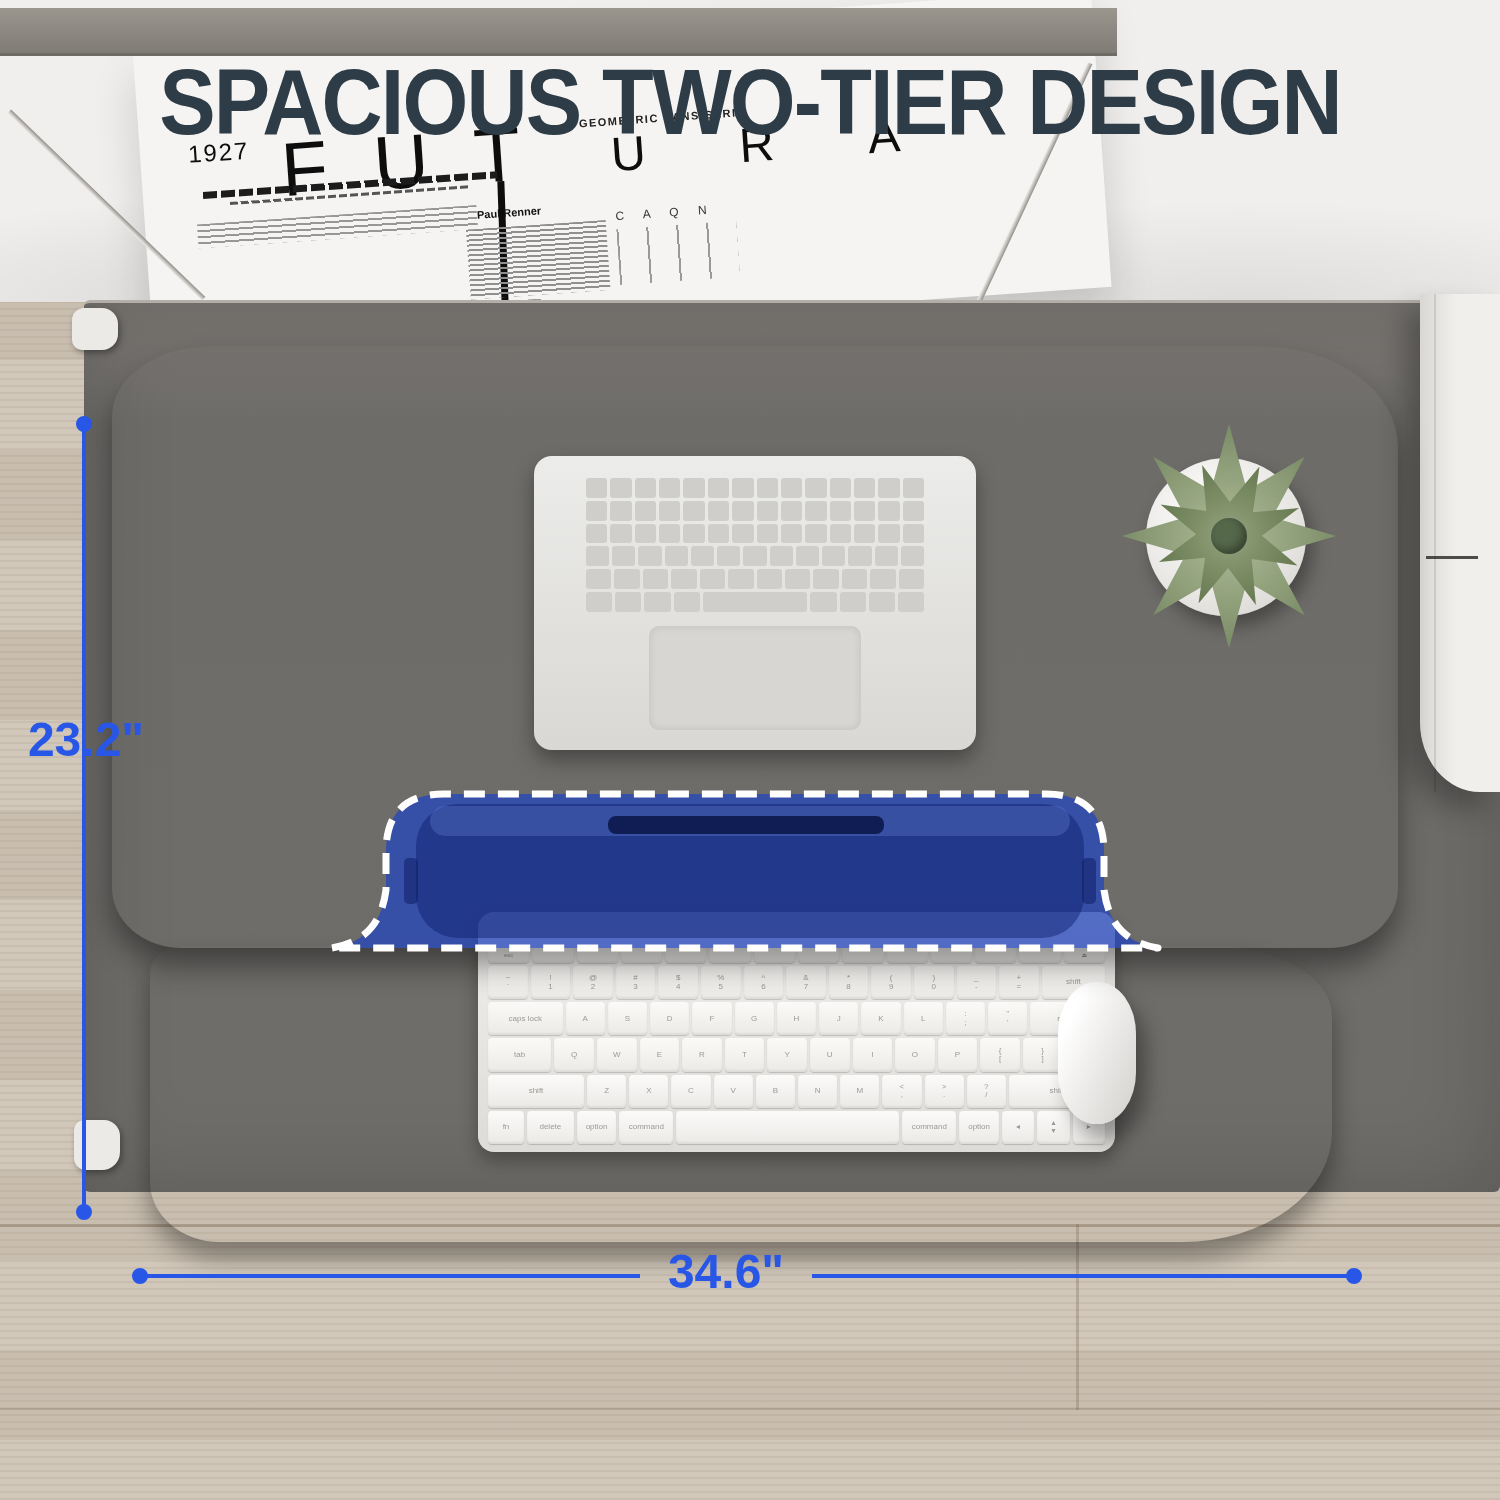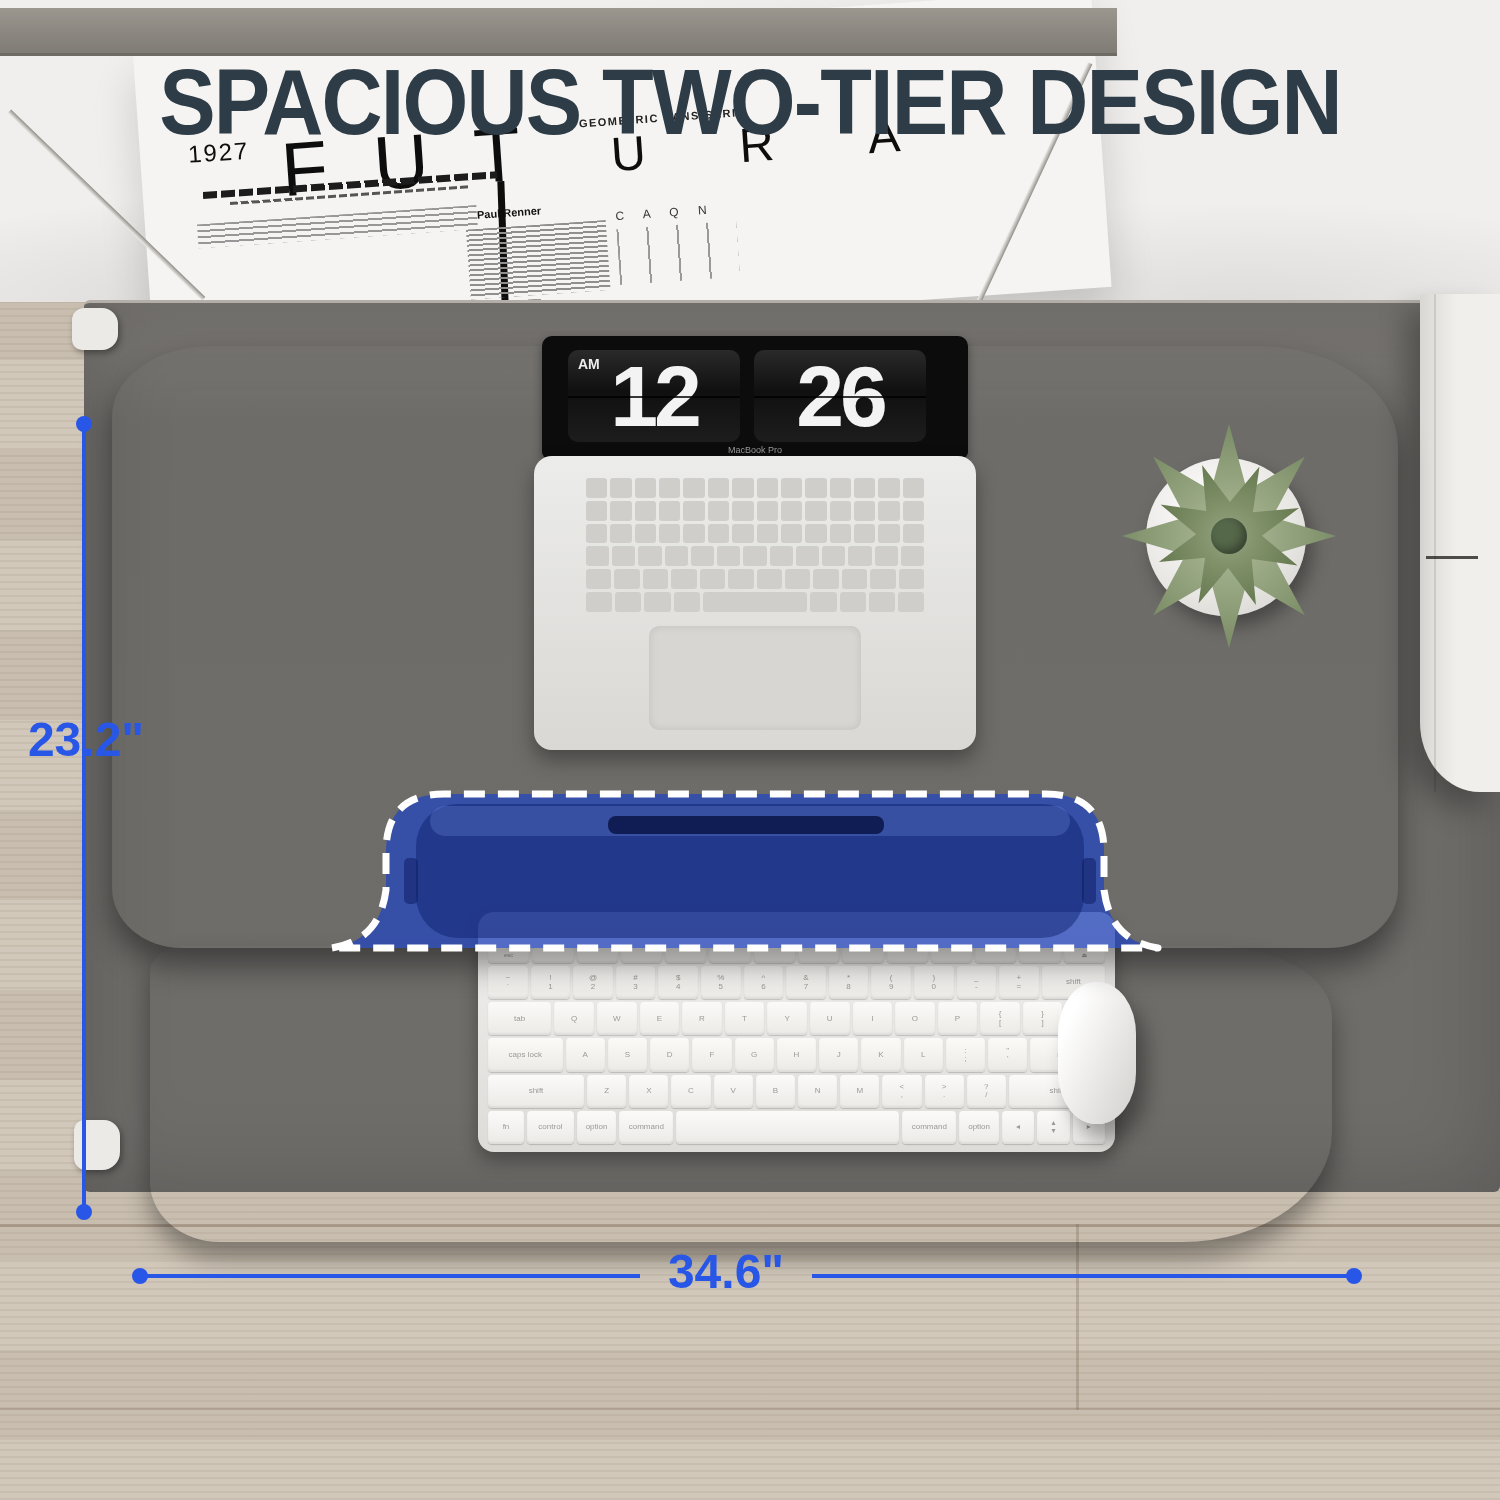--- a/index.html
+++ b/index.html
@@ -243,98 +243,92 @@
 9</div>
           <div class="kb-key" style="flex: 1 1 0%;">)
 0</div>
           <div class="kb-key" style="flex: 1 1 0%;">_
 -</div>
           <div class="kb-key" style="flex: 1 1 0%;">+
 =</div>
           <div class="kb-key" style="flex: 1.6 1 0%;">shift</div>
         </div>
         <div class="kb-row">
+          <div class="kb-key" style="flex: 1.9 1 0%;">caps lock</div>
+          <div class="kb-key" style="flex: 1 1 0%;">A</div>
+          <div class="kb-key" style="flex: 1 1 0%;">S</div>
+          <div class="kb-key" style="flex: 1 1 0%;">D</div>
+          <div class="kb-key" style="flex: 1 1 0%;">F</div>
+          <div class="kb-key" style="flex: 1 1 0%;">G</div>
+          <div class="kb-key" style="flex: 1 1 0%;">H</div>
+          <div class="kb-key" style="flex: 1 1 0%;">J</div>
+          <div class="kb-key" style="flex: 1 1 0%;">K</div>
+          <div class="kb-key" style="flex: 1 1 0%;">L</div>
+          <div class="kb-key" style="flex: 1 1 0%;">:
+;</div>
+          <div class="kb-key" style="flex: 1 1 0%;">"
+'</div>
+          <div class="kb-key" style="flex: 1.9 1 0%;">return</div>
+        </div>
+        <div class="kb-row">
           <div class="kb-key" style="flex: 1.6 1 0%;">tab</div>
           <div class="kb-key" style="flex: 1 1 0%;">Q</div>
           <div class="kb-key" style="flex: 1 1 0%;">W</div>
           <div class="kb-key" style="flex: 1 1 0%;">E</div>
           <div class="kb-key" style="flex: 1 1 0%;">R</div>
           <div class="kb-key" style="flex: 1 1 0%;">T</div>
           <div class="kb-key" style="flex: 1 1 0%;">Y</div>
           <div class="kb-key" style="flex: 1 1 0%;">U</div>
           <div class="kb-key" style="flex: 1 1 0%;">I</div>
           <div class="kb-key" style="flex: 1 1 0%;">O</div>
           <div class="kb-key" style="flex: 1 1 0%;">P</div>
           <div class="kb-key" style="flex: 1 1 0%;">{
 [</div>
           <div class="kb-key" style="flex: 1 1 0%;">}
 ]</div>
           <div class="kb-key" style="flex: 1 1 0%;">|
 \</div>
         </div>
         <div class="kb-row">
-          <div class="kb-key" style="flex: 1.9 1 0%;">caps lock</div>
-          <div class="kb-key" style="flex: 1 1 0%;">A</div>
-          <div class="kb-key" style="flex: 1 1 0%;">S</div>
-          <div class="kb-key" style="flex: 1 1 0%;">D</div>
-          <div class="kb-key" style="flex: 1 1 0%;">F</div>
-          <div class="kb-key" style="flex: 1 1 0%;">G</div>
-          <div class="kb-key" style="flex: 1 1 0%;">H</div>
-          <div class="kb-key" style="flex: 1 1 0%;">J</div>
-          <div class="kb-key" style="flex: 1 1 0%;">K</div>
-          <div class="kb-key" style="flex: 1 1 0%;">L</div>
-          <div class="kb-key" style="flex: 1 1 0%;">:
-;</div>
-          <div class="kb-key" style="flex: 1 1 0%;">"
-'</div>
-          <div class="kb-key" style="flex: 1.9 1 0%;">return</div>
-        </div>
-        <div class="kb-row">
           <div class="kb-key" style="flex: 2.45 1 0%;">shift</div>
           <div class="kb-key" style="flex: 1 1 0%;">Z</div>
           <div class="kb-key" style="flex: 1 1 0%;">X</div>
           <div class="kb-key" style="flex: 1 1 0%;">C</div>
           <div class="kb-key" style="flex: 1 1 0%;">V</div>
           <div class="kb-key" style="flex: 1 1 0%;">B</div>
           <div class="kb-key" style="flex: 1 1 0%;">N</div>
           <div class="kb-key" style="flex: 1 1 0%;">M</div>
           <div class="kb-key" style="flex: 1 1 0%;">&lt;
 ,</div>
           <div class="kb-key" style="flex: 1 1 0%;">&gt;
 .</div>
           <div class="kb-key" style="flex: 1 1 0%;">?
 /</div>
           <div class="kb-key" style="flex: 2.45 1 0%;">shift</div>
         </div>
         <div class="kb-row">
           <div class="kb-key" style="flex: 1 1 0%;">fn</div>
-          <div class="kb-key" style="flex: 1.3 1 0%;">control</div>
+          <div class="kb-key" style="flex: 1.3 1 0%;">delete</div>
           <div class="kb-key" style="flex: 1.1 1 0%;">option</div>
           <div class="kb-key" style="flex: 1.5 1 0%;">command</div>
           <div class="kb-key" style="flex: 6.2 1 0%;"></div>
           <div class="kb-key" style="flex: 1.5 1 0%;">command</div>
           <div class="kb-key" style="flex: 1.1 1 0%;">option</div>
           <div class="kb-key" style="flex: 0.9 1 0%;">◂</div>
           <div class="kb-key" style="flex: 0.9 1 0%;">▴
 ▾</div>
           <div class="kb-key" style="flex: 0.9 1 0%;">▸</div>
         </div>
       </div>
   </div>
   <div class="mouse"></div>
 
   <div class="wood tier-top"></div>
 
   <div class="laptop">
-    <div class="lap-screen">
-      <div class="clock-am">AM</div>
-      <div class="clock-card clock-h">12</div>
-      <div class="clock-card clock-m">26</div>
-      <div class="lap-brand">MacBook Pro</div>
-    </div>
     <div class="lap-body">
       <div class="lap-keys">
           <div class="lk-row">
             <div class="lk-key"></div>
             <div class="lk-key"></div>
             <div class="lk-key"></div>
             <div class="lk-key"></div>
             <div class="lk-key"></div>
             <div class="lk-key"></div>
             <div class="lk-key"></div>

